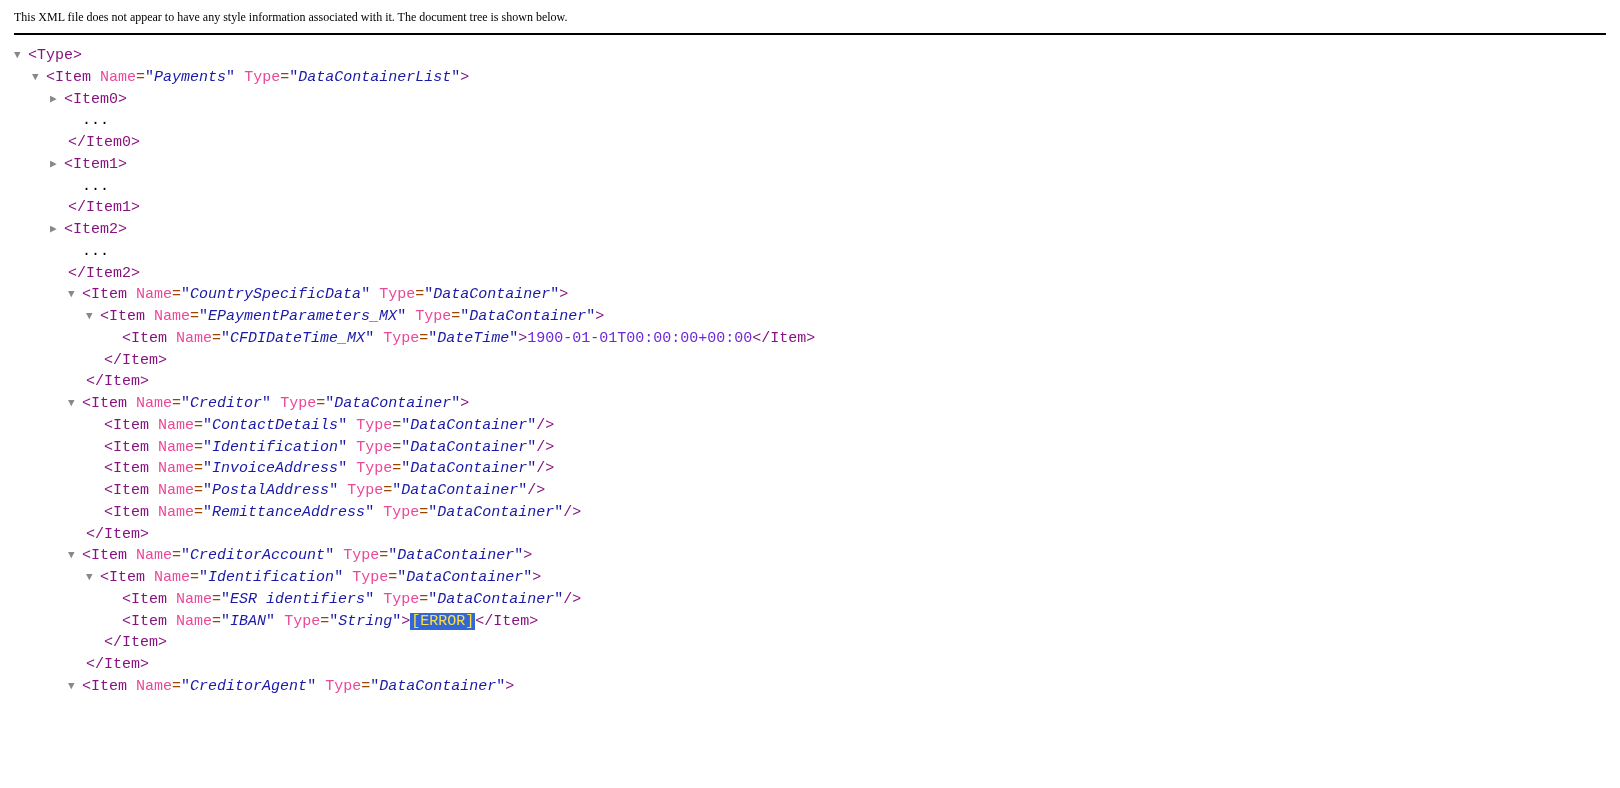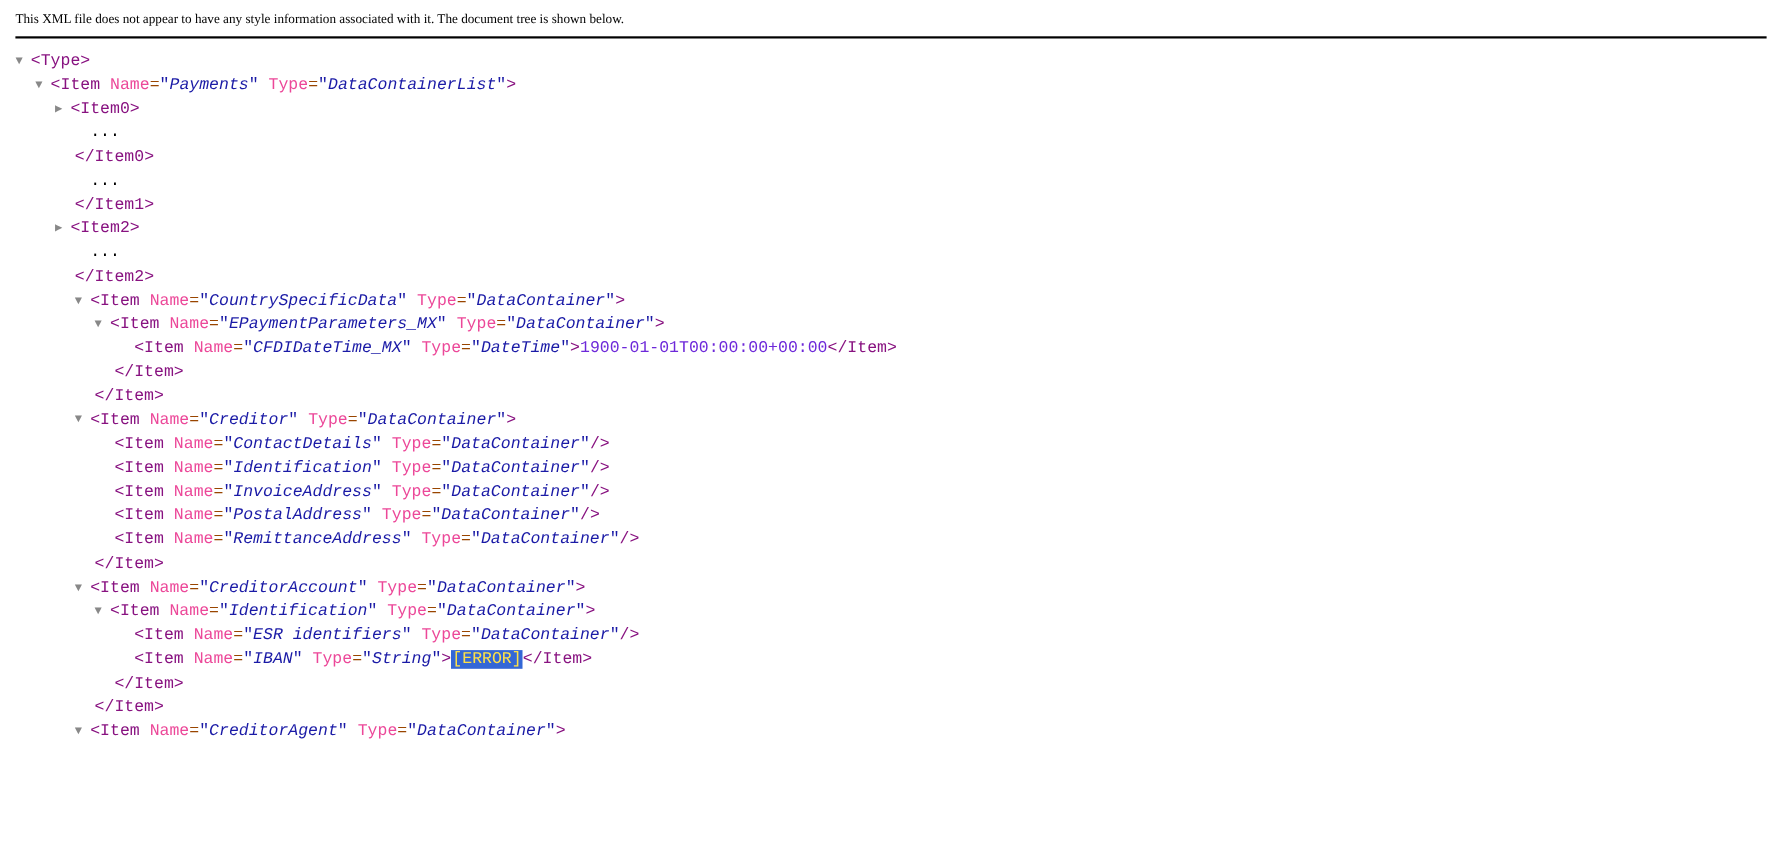--- a/index.html
+++ b/index.html
@@ -88,20 +88,21 @@
     <hr class="divline">
 
     <div class="xml-line ind0"><span class="arrow">▼</span><span class="punc">&lt;</span><span class="tag">Type</span><span class="punc">&gt;</span></div>
 
     <div class="xml-line ind1"><span class="arrow">▼</span><span class="punc">&lt;</span><span class="tag">Item</span> <span class="attr">Name</span><span class="eq">=</span><span class="quote">"</span><span class="val">Payments</span><span class="quote">"</span> <span class="attr">Type</span><span class="eq">=</span><span class="quote">"</span><span class="val">DataContainerList</span><span class="quote">"</span><span class="punc">&gt;</span></div>
 
     <div class="xml-line ind2"><span class="arrow">▶</span><span class="punc">&lt;</span><span class="tag">Item0</span><span class="punc">&gt;</span></div>
     <div class="xml-line ind3"><span class="arrow-spacer"></span><span class="ellip">...</span></div>
     <div class="xml-line ind3"><span class="punc">&lt;/</span><span class="tag">Item0</span><span class="punc">&gt;</span></div>
 
+    <div class="xml-line ind2"><span class="arrow">▶</span><span class="punc">&lt;</span><span class="tag">Item1</span><span class="punc">&gt;</span></div>
     <div class="xml-line ind3"><span class="arrow-spacer"></span><span class="ellip">...</span></div>
     <div class="xml-line ind3"><span class="punc">&lt;/</span><span class="tag">Item1</span><span class="punc">&gt;</span></div>
 
     <div class="xml-line ind2"><span class="arrow">▶</span><span class="punc">&lt;</span><span class="tag">Item2</span><span class="punc">&gt;</span></div>
     <div class="xml-line ind3"><span class="arrow-spacer"></span><span class="ellip">...</span></div>
     <div class="xml-line ind3"><span class="punc">&lt;/</span><span class="tag">Item2</span><span class="punc">&gt;</span></div>
 
 
     <div class="xml-line ind3"><span class="arrow">▼</span><span class="punc">&lt;</span><span class="tag">Item</span> <span class="attr">Name</span><span class="eq">=</span><span class="quote">"</span><span class="val">CountrySpecificData</span><span class="quote">"</span> <span class="attr">Type</span><span class="eq">=</span><span class="quote">"</span><span class="val">DataContainer</span><span class="quote">"</span><span class="punc">&gt;</span></div>
 

